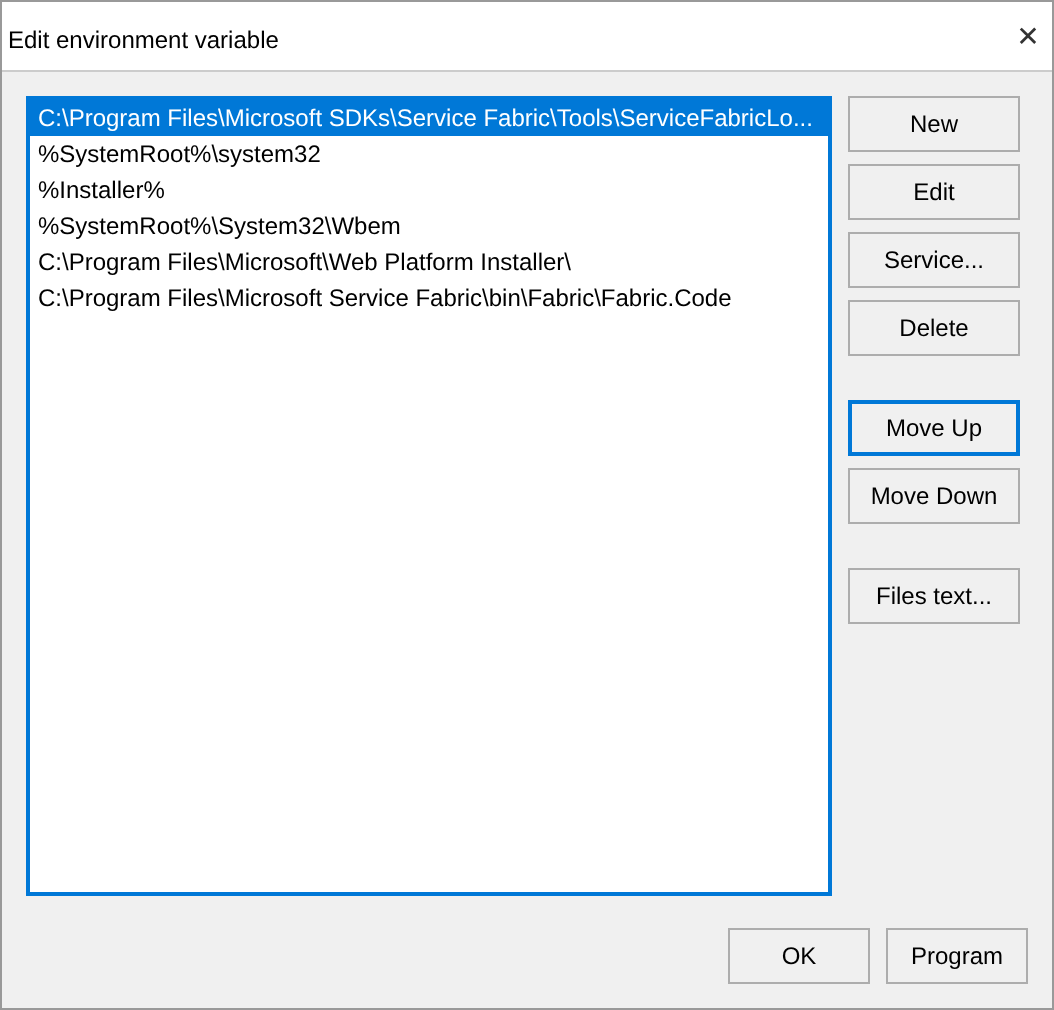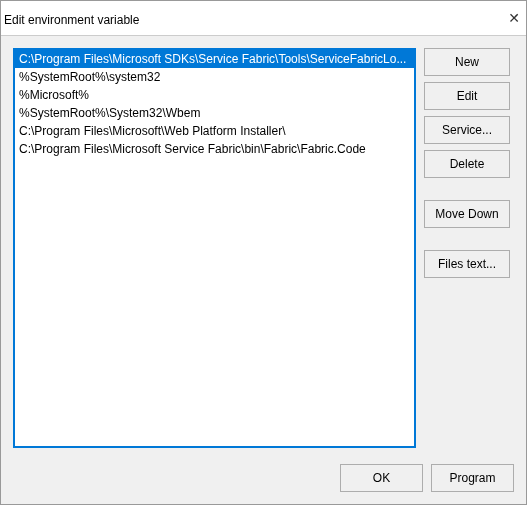--- a/index.html
+++ b/index.html
@@ -118,21 +118,21 @@
     }
 
     .dialog-footer {
       display: flex;
       justify-content: flex-end;
       padding: 8px 12px 12px 12px;
       gap: 8px;
     }
 
     .footer-btn {
-      width: 83px;
+      width: 71px;
       height: 28px;
       background: #f0f0f0;
       border: 1px solid #adadad;
       cursor: pointer;
       font-size: 12px;
       color: #000;
     }
 
     .footer-btn.ok-btn {
       border: 1px solid #adadad;
@@ -148,33 +148,34 @@
     <button class="close-btn">✕</button>
   </div>
 
   <div class="dialog-content">
 
     <div class="list-area">
       <div class="env-list">
 
       <div class="list-item selected">C:\Program Files\Microsoft SDKs\Service Fabric\Tools\ServiceFabricLo...</div>
           <div class="list-item">%SystemRoot%\system32</div>
-          <div class="list-item">%Microsoft%</div>
+          <div class="list-item">%Installer%</div>
           <div class="list-item">%SystemRoot%\System32\Wbem</div>
           <div class="list-item">C:\Program Files\Microsoft\Web Platform Installer\</div>
           <div class="list-item">C:\Program Files\Microsoft Service Fabric\bin\Fabric\Fabric.Code</div>
         </div>
     </div>
 
     <div class="buttons-area">
       <button class="btn">New</button>
       <button class="btn">Edit</button>
       <button class="btn">Service...</button>
       <button class="btn">Delete</button>
       <div class="btn-spacer"></div>
+      <button class="btn active">Move Up</button>
       <button class="btn">Move Down</button>
       <div class="btn-spacer"></div>
       <button class="btn">Files text...</button>
     </div>
   </div>
 
   <div class="dialog-footer">
     <button class="footer-btn ok-btn">OK</button>
     <button class="footer-btn">Program</button>
   </div>

